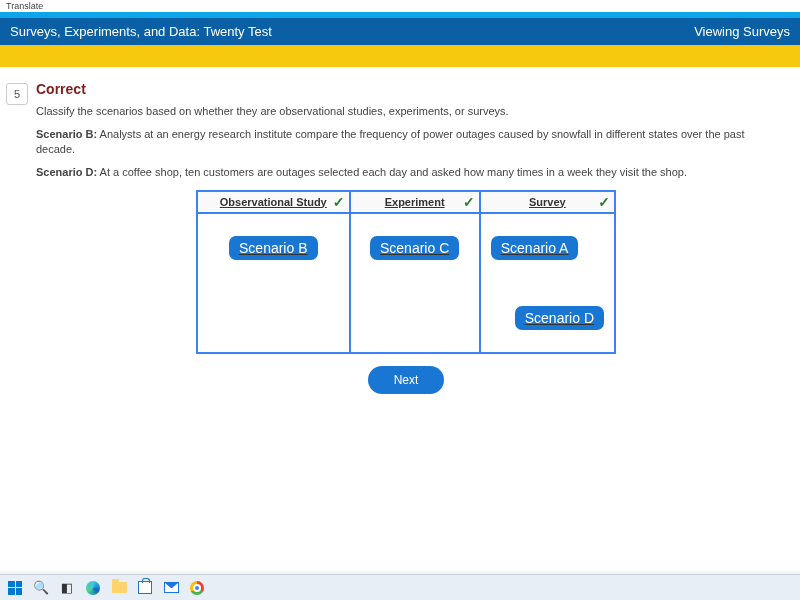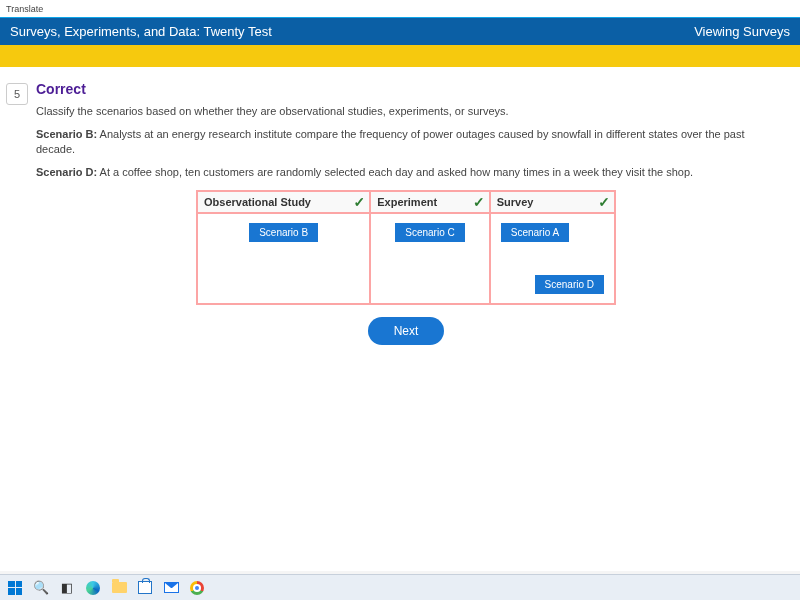--- a/index.html
+++ b/index.html
@@ -7,21 +7,21 @@
     font-family: Arial, Helvetica, sans-serif;
     background: #f5f5f5;
     width: 800px;
     height: 600px;
     overflow: hidden;
     font-size: 12px;
     color: #333;
   }
   .browser-chrome {
     background: #fff;
-    border-bottom: 1px solid #0ea5e9;
+    border-bottom: 6px solid #0ea5e9;
     padding: 2px 6px;
     font-size: 9px;
     color: #555;
     display: flex;
     align-items: center;
     gap: 8px;
     height: 18px;
   }
   .url-bar {
     flex: 1;
@@ -61,21 +61,21 @@
     border: 1px solid #ccc;
     width: 22px;
     height: 22px;
     border-radius: 3px;
     text-align: center;
     line-height: 20px;
     font-size: 11px;
     color: #555;
   }
   .correct {
-    color: #4c1d95;
+    color: #7f1d1d;
     font-weight: bold;
     font-size: 14px;
     margin-bottom: 8px;
   }
   .instruction {
     font-size: 11px;
     color: #444;
     margin-bottom: 10px;
   }
   .subtext {
@@ -92,23 +92,24 @@
   .scenario b { font-weight: bold; }
   .table-wrap {
     margin: 10px auto 12px auto;
     width: 420px;
   }
   table.drop {
     border-collapse: collapse;
     width: 100%;
   }
   table.drop th, table.drop td {
-    border: 2px solid #fca5a5;
-    text-align: left;
+    border: 2px solid #3b82f6;
+    text-align: center;
     vertical-align: top;
+    text-decoration: underline;
   }
   table.drop th {
     background: #f9f9f9;
     font-weight: bold;
     font-size: 11px;
     padding: 4px 6px;
     color: #333;
     position: relative;
   }
   table.drop td {
@@ -120,24 +121,24 @@
     color: #2e7d32;
     font-size: 14px;
     position: absolute;
     right: 4px;
     top: 2px;
   }
   .chip {
     display: inline-block;
     background: #1976d2;
     color: #fff;
-    font-size: 10px;
+    font-size: 14px;
     padding: 4px 10px;
-    border-radius: 0;
-    margin: 3px 2px;
+    border-radius: 7px;
+    margin: 16px 2px;
     cursor: move;
   }
   .chip-row { display:flex; flex-direction:column; align-items:center; gap:4px; }
   .chip-group-survey .chip:first-child { align-self:flex-start; margin-left:6px;}
   .chip-group-survey .chip:last-child { align-self:flex-end; margin-right:6px; margin-top:26px;}
   .next-btn {
     display: block;
     margin: 6px auto 0 auto;
     background: #1976d2;
     color: #fff;
@@ -203,21 +204,21 @@
   <div class="correct">Correct</div>
 
   <div class="subtext">Classify the scenarios based on whether they are observational studies, experiments, or surveys.</div>
 
   <div class="scenario">
     <b>Scenario B:</b>
     <span>Analysts at an energy research institute compare the frequency of power outages caused by snowfall in different states over the past decade.</span>
   </div>
   <div class="scenario">
     <b>Scenario D:</b>
-    <span>At a coffee shop, ten customers are randomly selected each day and asked how many times in a week they visit the shop.</span>
+    <span>At a coffee shop, ten customers are outages selected each day and asked how many times in a week they visit the shop.</span>
   </div>
 
   <div class="table-wrap">
     <table class="drop">
       <thead>
         <tr>
           <th>
             <span>Observational Study</span>
             <span class="check">✓</span>
           </th>

